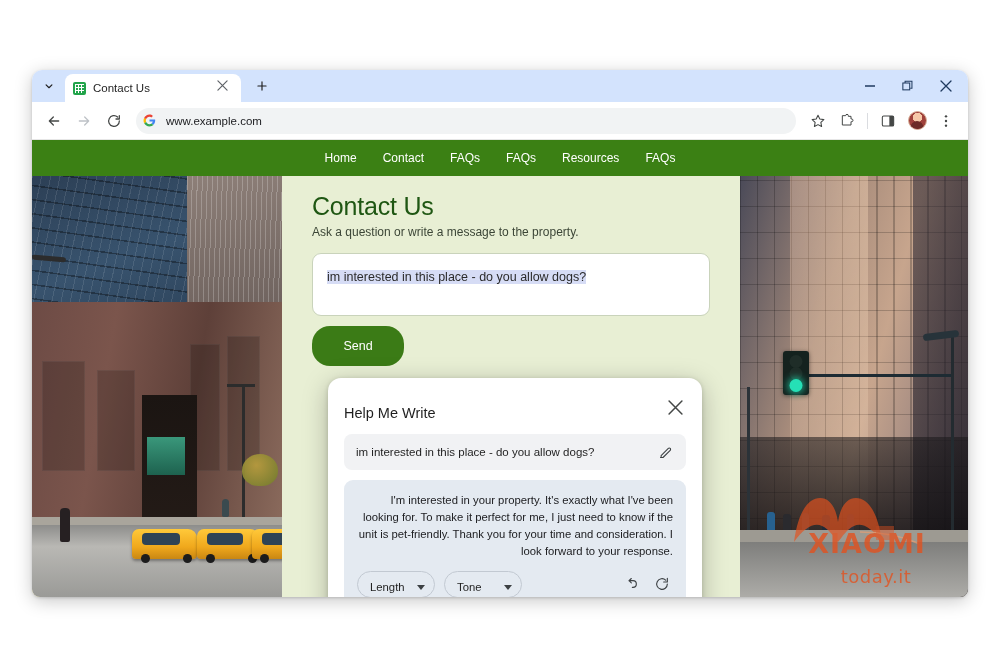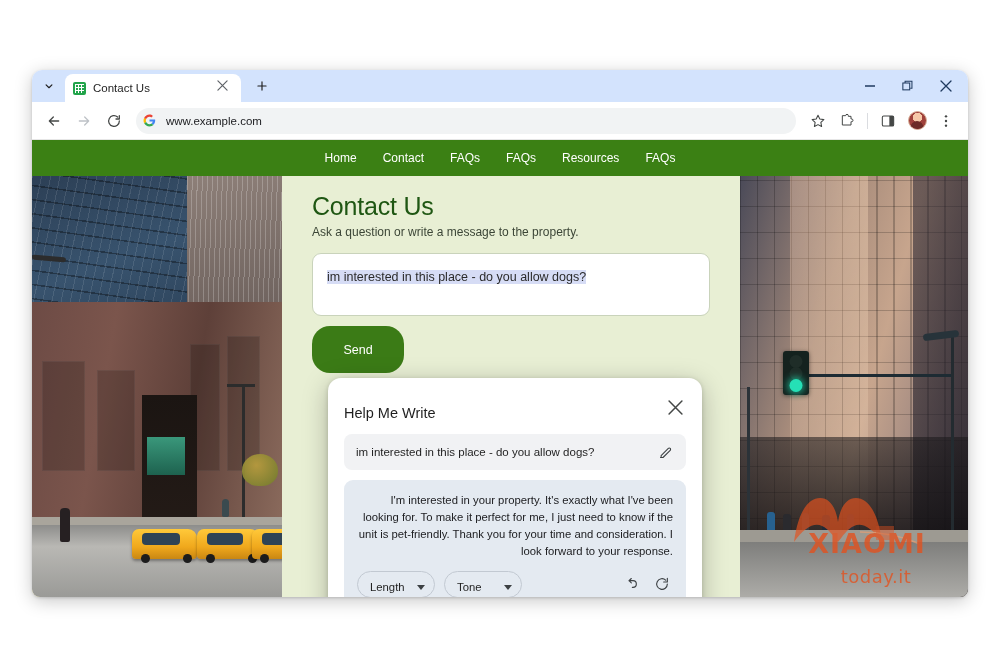--- a/index.html
+++ b/index.html
@@ -310,21 +310,21 @@
   }
   .msgbox-text {
     font-size: 12.5px; color: #2b2b2b;
     background: #d6dcf5;
     display: inline;
     line-height: 1.45;
   }
   .send-btn {
     margin-top: 10px;
     display: inline-flex; align-items: center; justify-content: center;
-    min-width: 92px; height: 47px;
+    min-width: 92px; height: 40px;
     border-radius: 18px;
     background: #3b7b16;
     color: #ffffff; font-size: 12.5px;
     padding: 0 18px;
   }
 
   
   .hmw {
     position: absolute;
     left: 296px; top: 238px;

